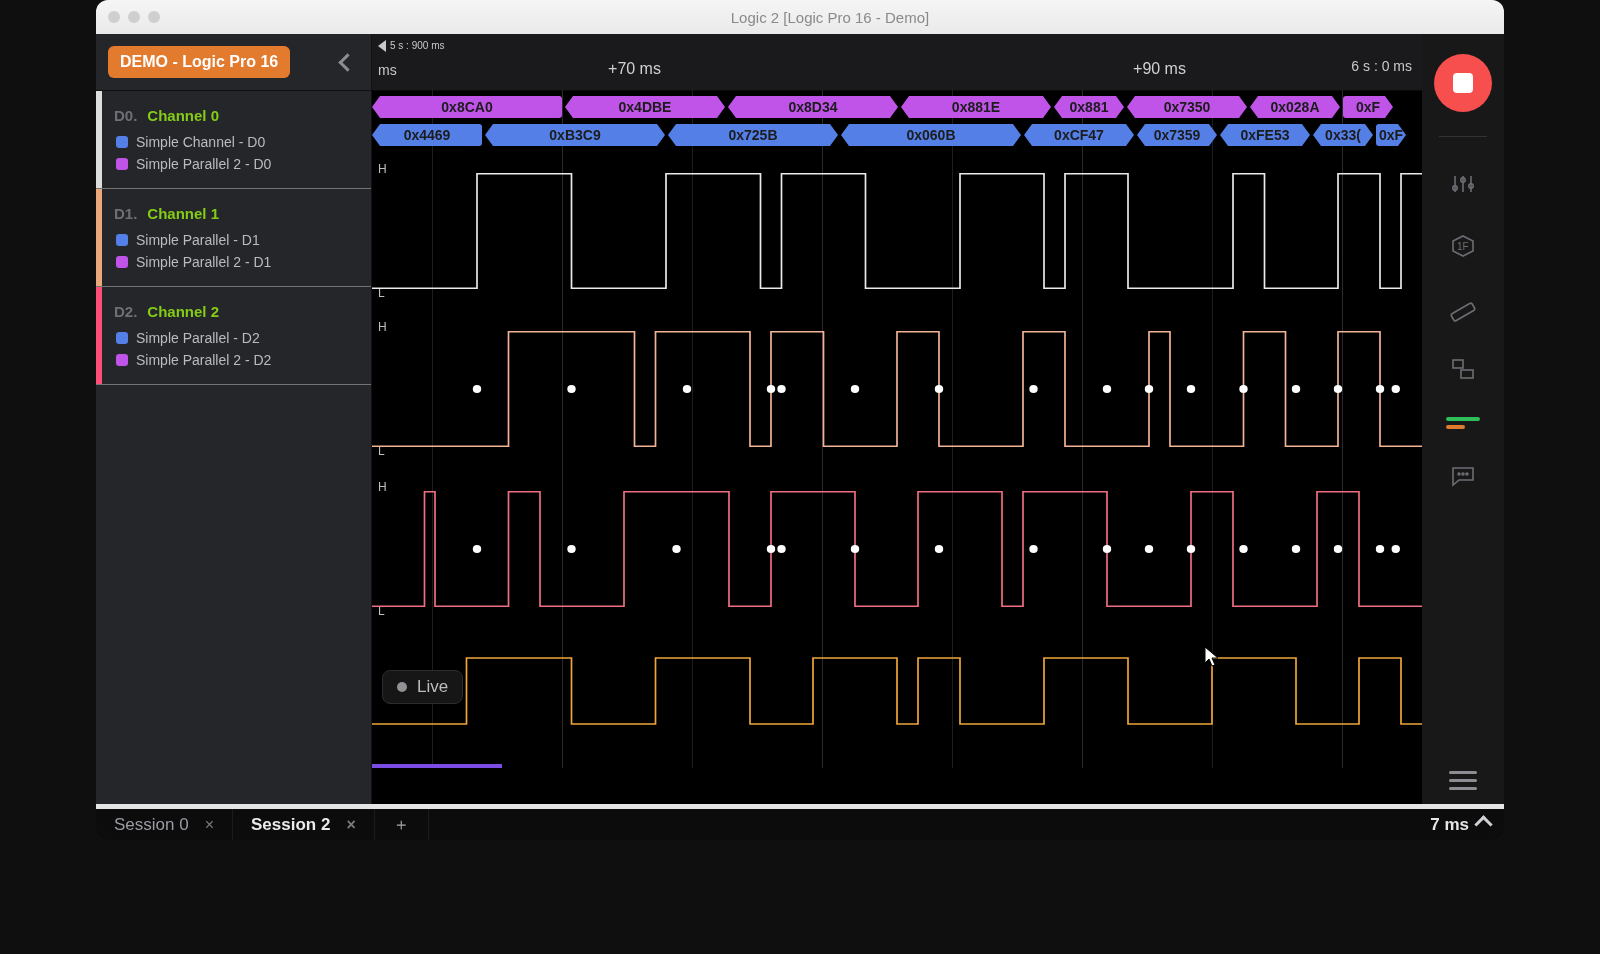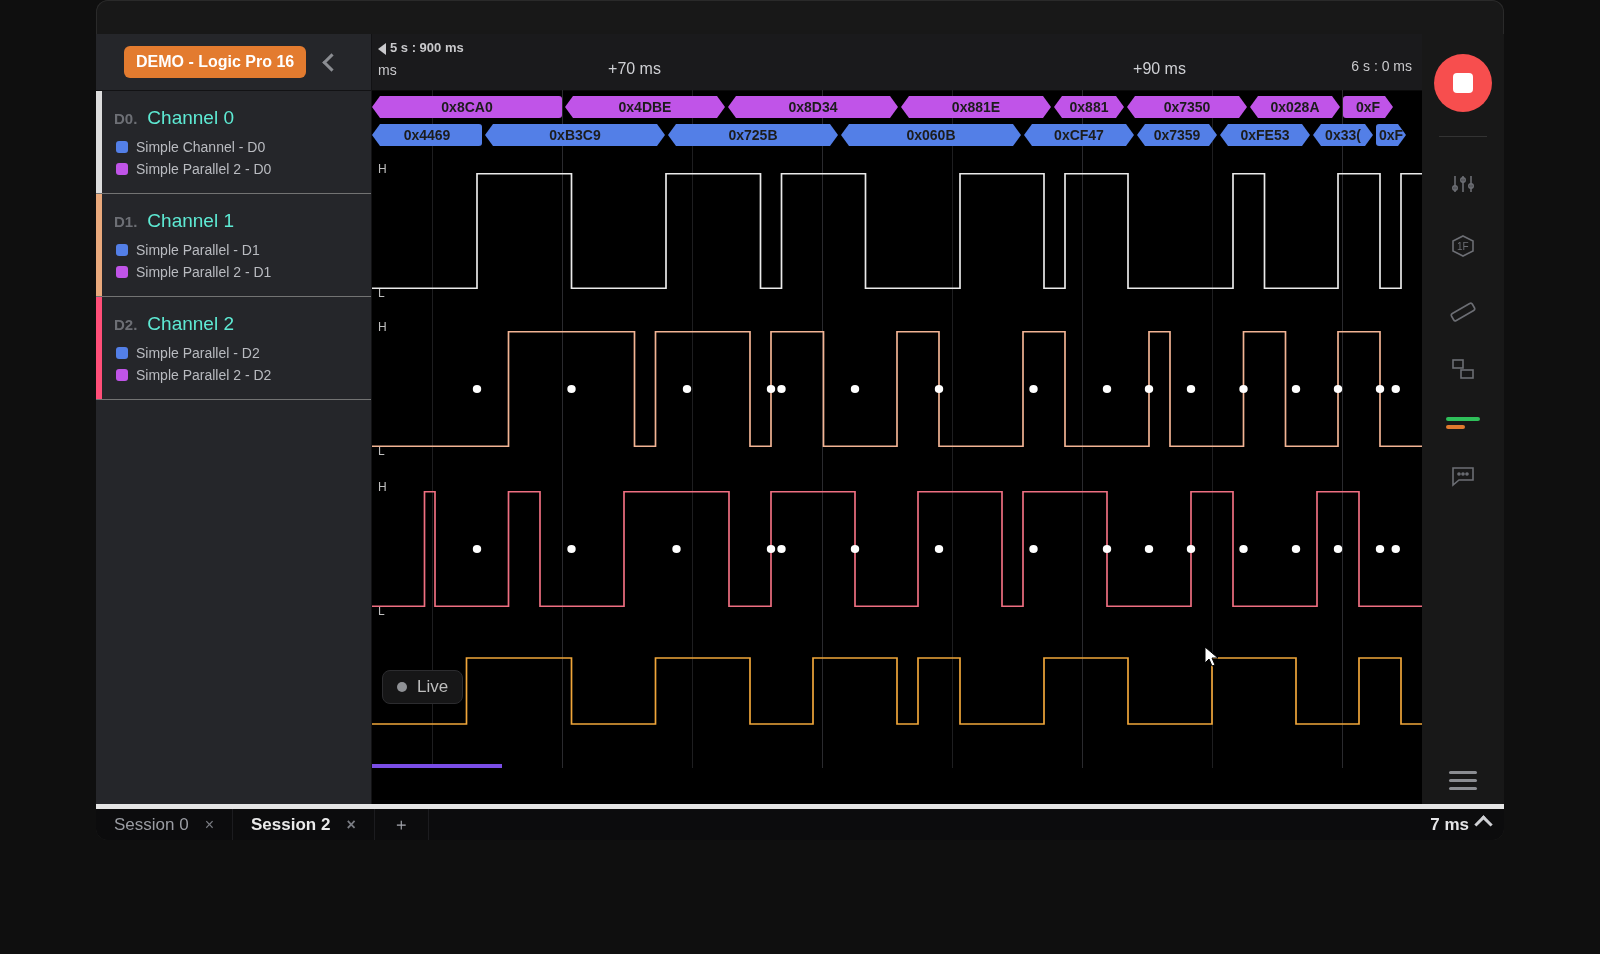--- a/index.html
+++ b/index.html
@@ -39,30 +39,30 @@
     grid-template-columns: 276px 1fr 82px;
     grid-template-rows: 56px 1fr 36px;
     grid-template-areas:
       "sidebar  waves   right"
       "sidebar  waves   right"
       "tabs     tabs    tabs";
     background:var(--bg);
   }
   
   .sidebar{grid-area:sidebar;background:var(--sidebar);display:flex;flex-direction:column;border-right:1px solid #121214;}
-  .side-head{height:56px;display:flex;align-items:center;padding:0 28px;gap:12px;border-bottom:1px solid #121214;}
+  .side-head{height:56px;display:flex;align-items:center;padding:0 12px;gap:12px;border-bottom:1px solid #121214;}
   .demo-badge{background:var(--orange);color:#fff;padding:7px 12px;border-radius:6px;font-weight:600;font-size:16px;white-space:nowrap;}
   .collapse{margin-left:auto;width:24px;height:24px;display:flex;align-items:center;justify-content:center;color:var(--muted);}
   .chevron-left{width:10px;height:10px;border-left:3px solid currentColor;border-bottom:3px solid currentColor;transform:rotate(45deg);}
   .channels{flex:1;overflow:hidden;}
   .ch{position:relative;padding:16px 14px 16px 18px;border-bottom:1px solid #737373;}
   .ch .stripe{position:absolute;left:0;top:0;bottom:0;width:6px;}
   .ch .hd{display:flex;align-items:center;gap:10px;margin-bottom:10px;}
   .ch .idx{color:var(--muted2);font-size:15px;font-weight:600;}
-  .ch .nm{color:#5eead4;font-size:19px;font-weight:400;}
+  .ch .nm{color:#84cc16;font-size:15px;font-weight:700;}
   .ch .sub{display:flex;align-items:center;gap:8px;color:#b9bbc0;font-size:14px;margin:6px 0 0 2px;}
   .dot{width:12px;height:12px;border-radius:3px;display:inline-block;}
   .dot.blue{background:var(--blue);} .dot.purple{background:var(--purple);}
   .stripe.c0{background:#dddddd;} .stripe.c1{background:#eaa97c;} .stripe.c2{background:#ff4e78;} .stripe.c3{background:#f0a94e;}
 
   
   .right{grid-area:right;background:var(--bg);display:flex;flex-direction:column;align-items:center;padding-top:10px;}
   .rec{width:58px;height:58px;border-radius:50%;background:var(--red);display:flex;align-items:center;justify-content:center;margin:10px 0 22px;}
   .rec .sq{width:20px;height:20px;border-radius:4px;background:#fff;}
   .rdivider{width:48px;height:1px;background:#333;margin:2px 0 16px;}
@@ -70,21 +70,21 @@
   .ricon svg{width:28px;height:28px;stroke:#6c6e74;fill:none;stroke-width:1.6;}
   .bars{display:flex;flex-direction:column;gap:4px;width:34px;margin:16px 0;}
   .bars span{height:4px;border-radius:2px;}
   .bars .g{background:var(--green);} .bars .o{background:#e07a2e;width:55%;}
   .hamb{display:flex;flex-direction:column;gap:5px;width:28px;margin-top:auto;margin-bottom:14px;}
   .hamb span{height:3px;background:#8b8d92;border-radius:2px;}
 
   
   .waves{grid-area:waves;position:relative;background:#000;}
   .timeline{height:56px;background:#1a1a1c;border-bottom:1px solid #0a0a0a;position:relative;color:var(--muted);font-size:14px;}
-  .timeline .left-mark{position:absolute;left:6px;top:6px;color:#c9c9cc;font-size:13px;font-weight:bold;}
+  .timeline .left-mark{position:absolute;left:6px;top:6px;color:#c9c9cc;font-size:10px;}
   .timeline .tri{display:inline-block;width:0;height:0;border-top:6px solid transparent;border-bottom:6px solid transparent;border-right:8px solid #c9c9cc;margin-right:4px;vertical-align:middle;}
   .timeline .ms{position:absolute;left:6px;top:28px;color:#c9c9cc;}
   .timeline .right-mark{position:absolute;right:10px;top:24px;color:#c9c9cc;}
   .timeline .ticks{position:absolute;left:0;right:0;top:26px;display:flex;}
   .timeline .tick{flex:1;text-align:center;color:#cfd0d4;font-size:16px;}
 
   
   .decrow{position:absolute;left:0;right:0;height:24px;display:flex;}
   .decrow.top{top:62px;} .decrow.mid{top:90px;}
   .seg{height:22px;border-radius:3px;margin-right:3px;display:flex;align-items:center;justify-content:center;
@@ -124,20 +124,28 @@
   .chevron-up{width:10px;height:10px;border-left:3px solid #cfd0d4;border-top:3px solid #cfd0d4;transform:rotate(45deg);} 
 
   
   .cursor{position:absolute;width:16px;height:22px;}
 </style>
 </head>
 <body>
 
 <div class="window">
 
+  <div class="titlebar">
+    <div class="traffic">
+        <span></span>
+        <span></span>
+        <span></span>
+      </div>
+    <div class="title">Logic 2 [Logic Pro 16 - Demo]</div>
+  </div>
 
   <div class="app">
 
     <aside class="sidebar">
       <div class="side-head">
         <div class="demo-badge">DEMO - Logic Pro 16</div>
         <div class="collapse">
           <span class="chevron-left"></span>
         </div>
       </div>

